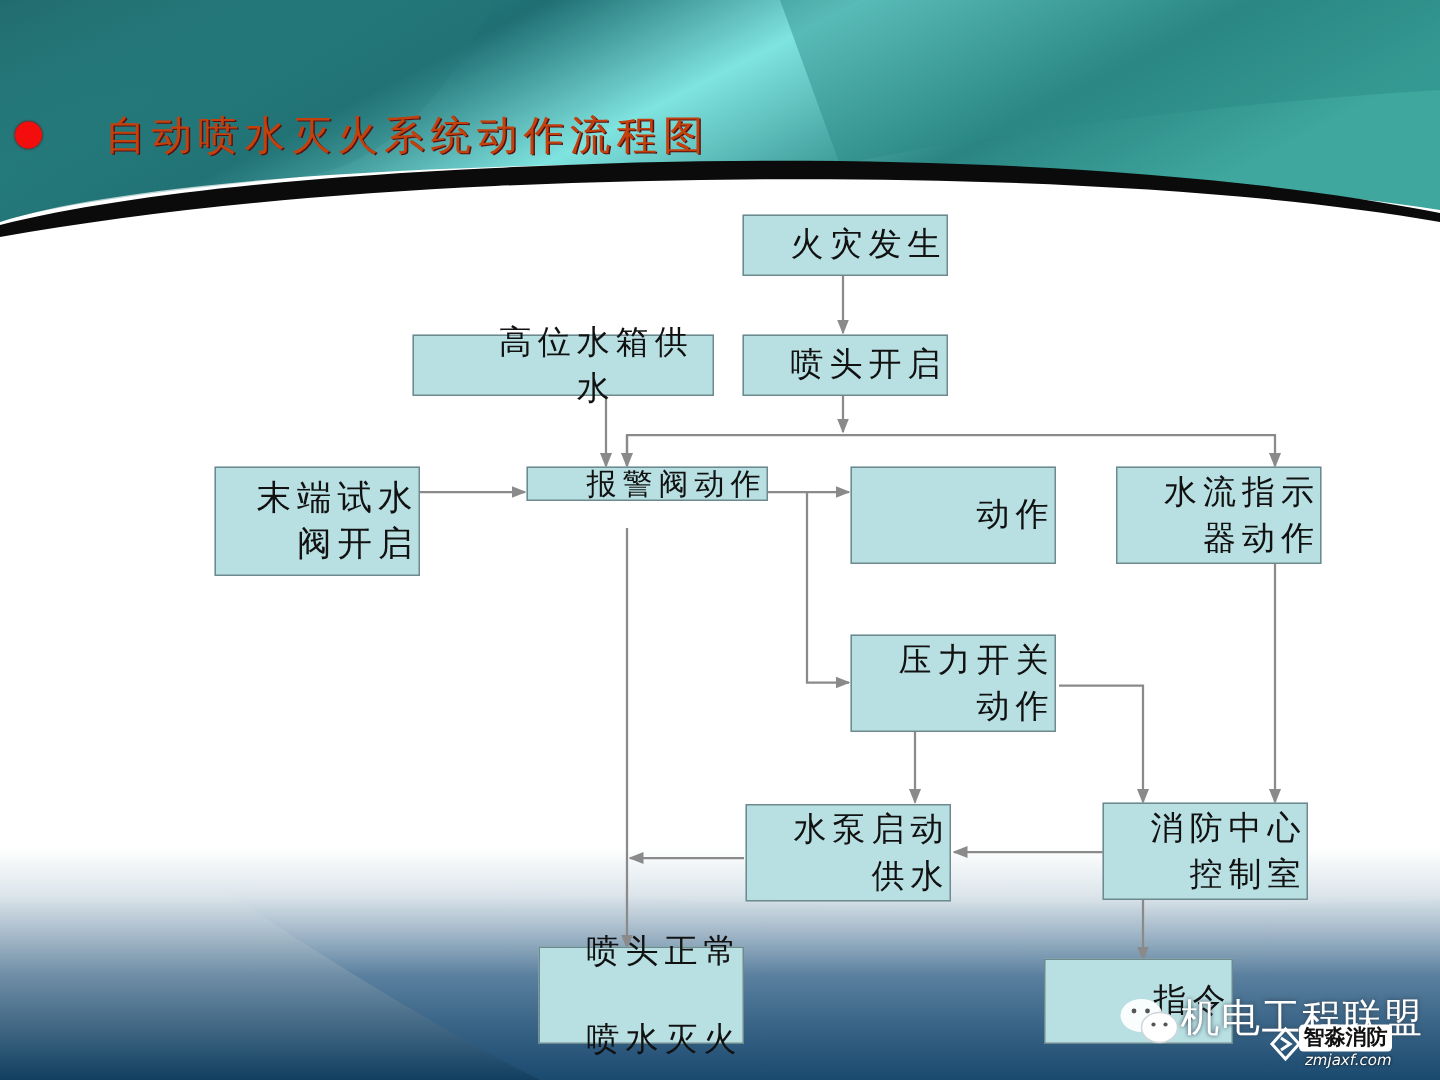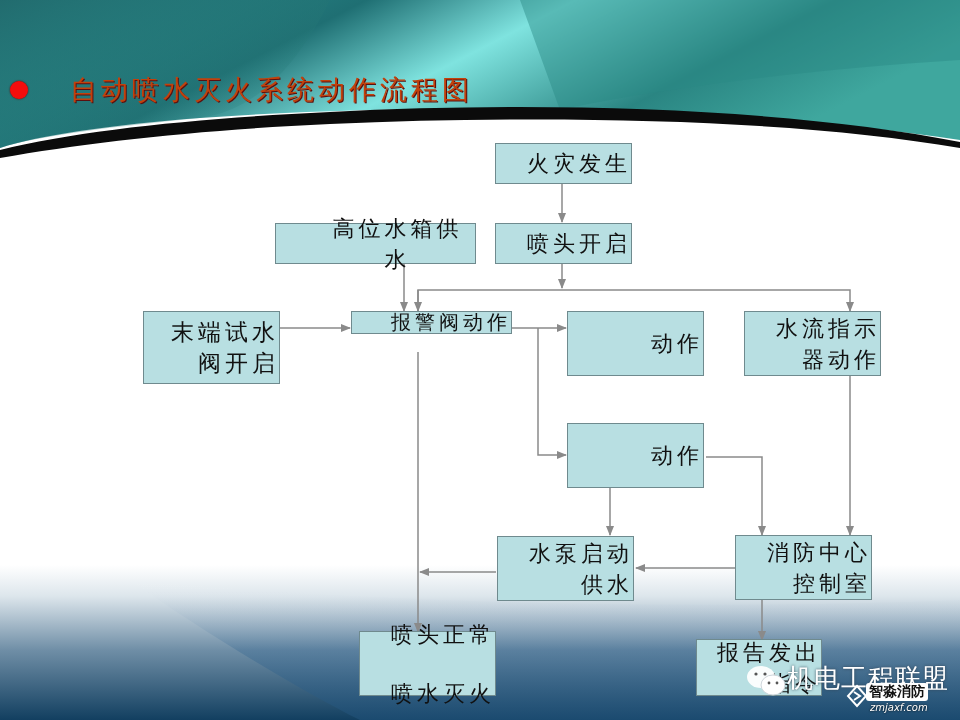--- a/index.html
+++ b/index.html
@@ -124,36 +124,36 @@
   <span>报警阀动作</span>
 </div>
 <div class="box" style="left:567px;top:311px;width:137px;height:65px;">
   <span>动作</span>
 </div>
 <div class="box" style="left:744px;top:311px;width:137px;height:65px;">
   <span>水流指示</span>
   <span>器动作</span>
 </div>
 <div class="box" style="left:567px;top:423px;width:137px;height:65px;">
+  <span>压力开关</span>
   <span>动作</span>
 </div>
 <div class="box" style="left:497px;top:536px;width:137px;height:65px;">
   <span>水泵启动</span>
   <span>供水</span>
 </div>
 <div class="box" style="left:735px;top:535px;width:137px;height:65px;">
   <span>消防中心</span>
   <span>控制室</span>
 </div>
 <div class="box" style="left:359px;top:631px;width:137px;height:65px;gap:28px;">
   <span>喷头正常</span>
   <span>喷水灭火</span>
 </div>
 <div class="box" style="left:696px;top:639px;width:126px;height:57px;">
-  <span>报告发出</span>
   <span>指令</span>
 </div>
 
 <svg class="wm-icon" viewBox="0 0 44 36">
   <ellipse cx="16" cy="14" rx="14" ry="11" fill="#ffffff" opacity="0.92"></ellipse>
   <ellipse cx="28" cy="22" rx="12" ry="10" fill="#ffffff" stroke="#cfd6db" stroke-width="1"></ellipse>
   <circle cx="11" cy="11" r="1.6" fill="#555"></circle>
   <circle cx="20" cy="11" r="1.6" fill="#555"></circle>
   <circle cx="24" cy="20" r="1.4" fill="#555"></circle>
   <circle cx="32" cy="20" r="1.4" fill="#555"></circle>

